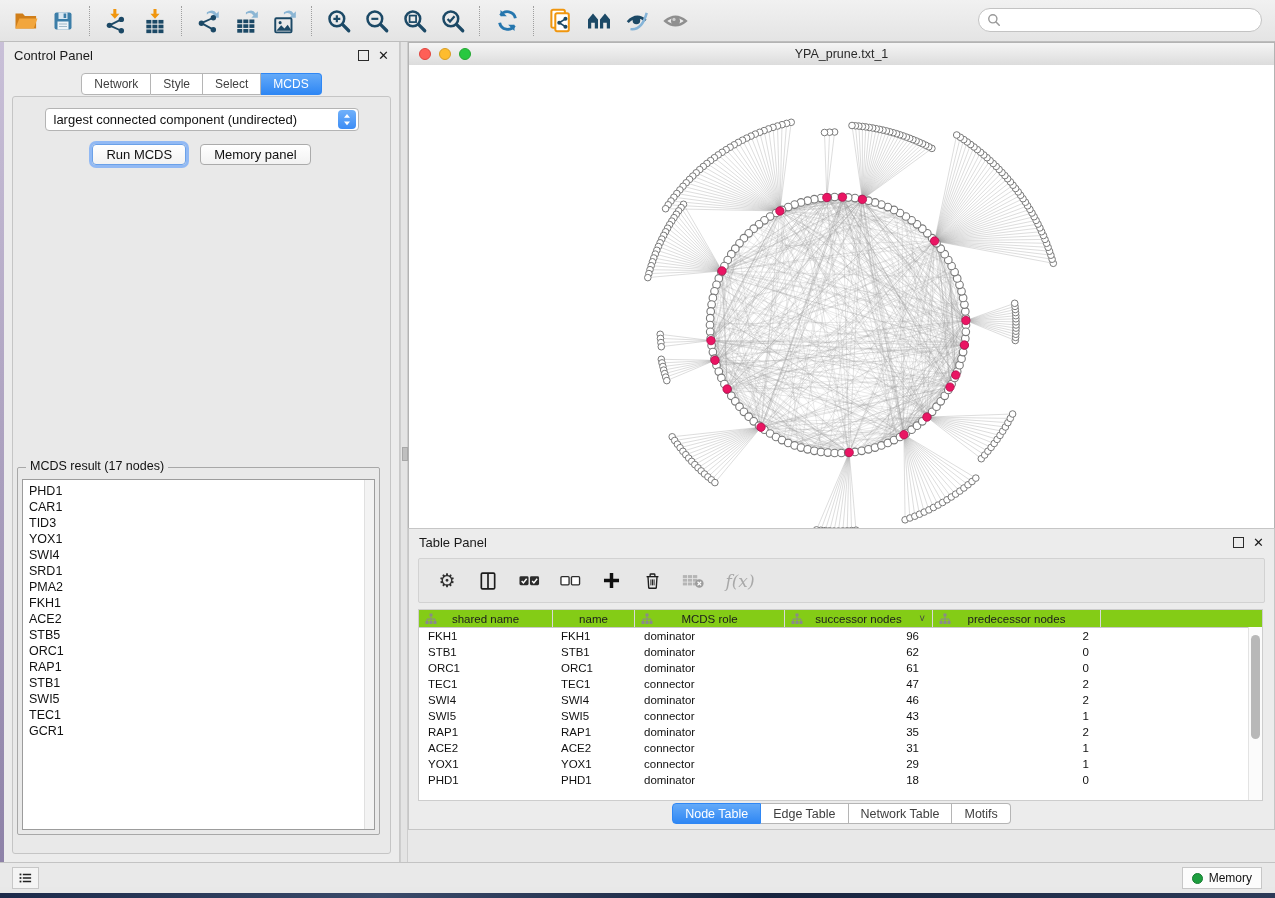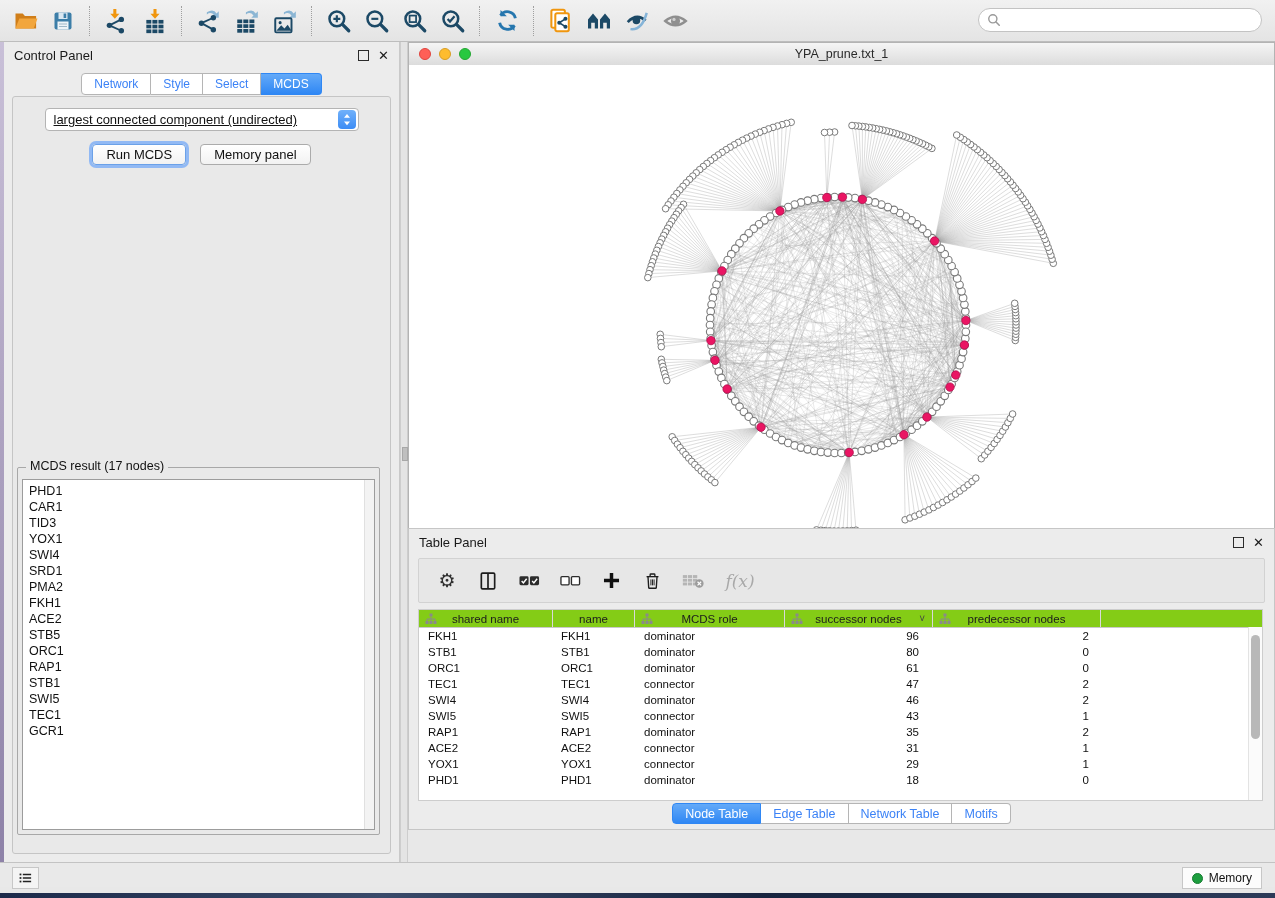--- a/index.html
+++ b/index.html
@@ -26,30 +26,30 @@
   
   .control-panel{position:absolute;left:4px;top:42px;width:396px;height:820px;background:#ececec;
     border-right:1px solid #c9c9c9;box-sizing:border-box;}
   .panel-header{height:26px;display:flex;align-items:center;padding:0 10px;}
   .panel-title{font-size:13px;color:#1a1a1a;flex:1;}
   .win-btns{display:flex;align-items:center;gap:9px;}
   .win-float{width:9px;height:9px;border:1.6px solid #2b2b2b;display:inline-block;}
   .win-close{font-size:13px;font-weight:700;color:#1a1a1a;line-height:1;}
   .cp-tabs{position:absolute;left:0;right:0;top:31px;display:flex;justify-content:center;z-index:2;}
   .seg{height:20px;padding:0 12px;background:#fff;border:1px solid #b5b5b5;border-left:none;
-    font-size:12px;display:flex;align-items:center;color:#3b82f6;}
+    font-size:12px;display:flex;align-items:center;color:#404040;}
   .seg.first{border-left:1px solid #b5b5b5;border-radius:4px 0 0 4px;}
   .seg.last{border-radius:0 4px 4px 0;}
   .seg.active{background:linear-gradient(#64aaf8,#2f87f4);border-color:#2f87f4;color:#fff;}
   .cp-content{position:absolute;left:8px;right:8px;top:54px;bottom:8px;background:#e9e9e9;
     border:1px solid #c5c5c5;border-radius:3px;}
   .opt-label{margin-top:18px;text-align:center;font-size:13px;color:#111;}
   .mac-select{margin:11px auto 0 auto;width:314px;height:23px;background:#fff;border:1px solid #b4b4b4;
     border-radius:4px;display:flex;align-items:center;box-sizing:border-box;padding-left:8px;font-size:13px;}
-  .mac-select .sel-text{flex:1;text-decoration:underline;}
+  .mac-select .sel-text{flex:1;}
   .stepper{width:18px;height:19px;margin-right:2px;border-radius:4px;
     background:linear-gradient(#71b1fa,#3c8cf5);display:flex;align-items:center;justify-content:center;}
   .btn-row{margin-top:13px;display:flex;justify-content:center;gap:14px;}
   .mac-btn{height:21px;padding:0 13px;background:linear-gradient(#ffffff,#f2f2f2);
     border:1px solid #ababab;border-radius:4px;font-size:13px;display:flex;align-items:center;color:#111;}
   .mac-btn.focus{box-shadow:0 0 0 3px rgba(86,153,252,.6);border-color:#6ba1e8;}
   .groupbox{position:absolute;left:4px;right:10px;top:370px;bottom:18px;border:1px solid #a8a8a8;
     border-radius:2px;}
   .groupbox-legend{position:absolute;top:-9px;left:8px;background:#e9e9e9;padding:0 4px;font-size:12.5px;}
   .mcds-list{position:absolute;left:4px;right:4px;top:11px;bottom:4px;background:#fff;
@@ -1564,21 +1564,21 @@
           <div class="td c0">FKH1</div>
           <div class="td c1">FKH1</div>
           <div class="td c2">dominator</div>
           <div class="td c3">96</div>
           <div class="td c4">2</div>
         </div>
         <div class="tr">
           <div class="td c0">STB1</div>
           <div class="td c1">STB1</div>
           <div class="td c2">dominator</div>
-          <div class="td c3">80</div>
+          <div class="td c3">62</div>
           <div class="td c4">0</div>
         </div>
         <div class="tr">
           <div class="td c0">ORC1</div>
           <div class="td c1">ORC1</div>
           <div class="td c2">dominator</div>
           <div class="td c3">61</div>
           <div class="td c4">0</div>
         </div>
         <div class="tr">

